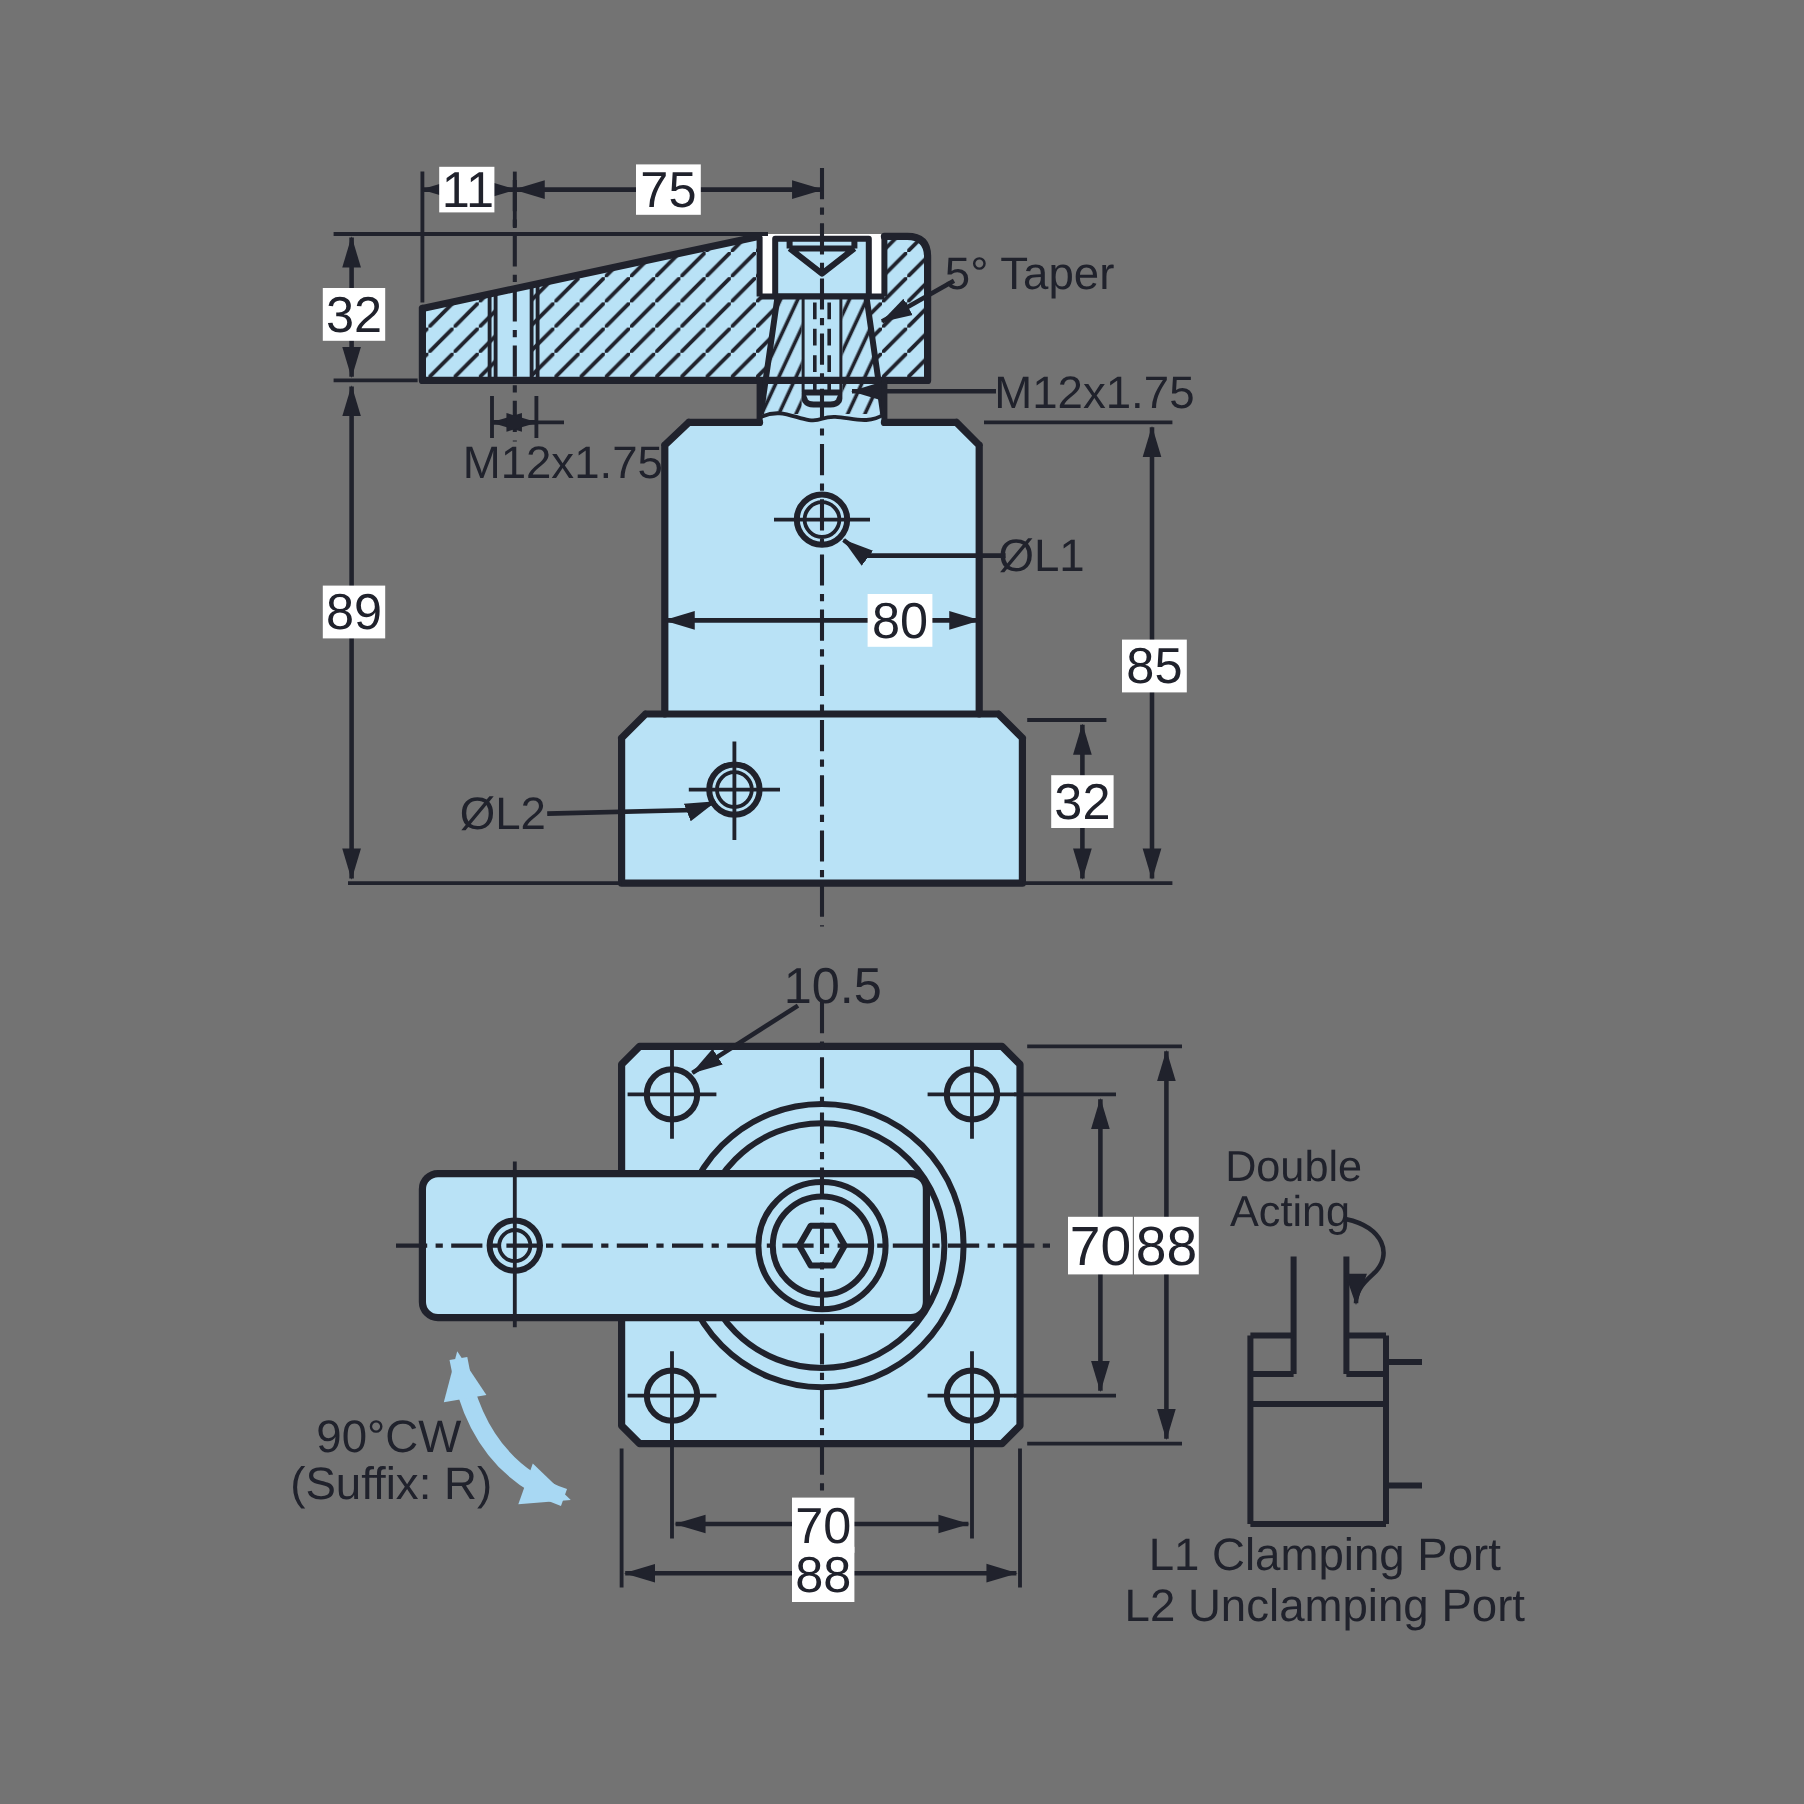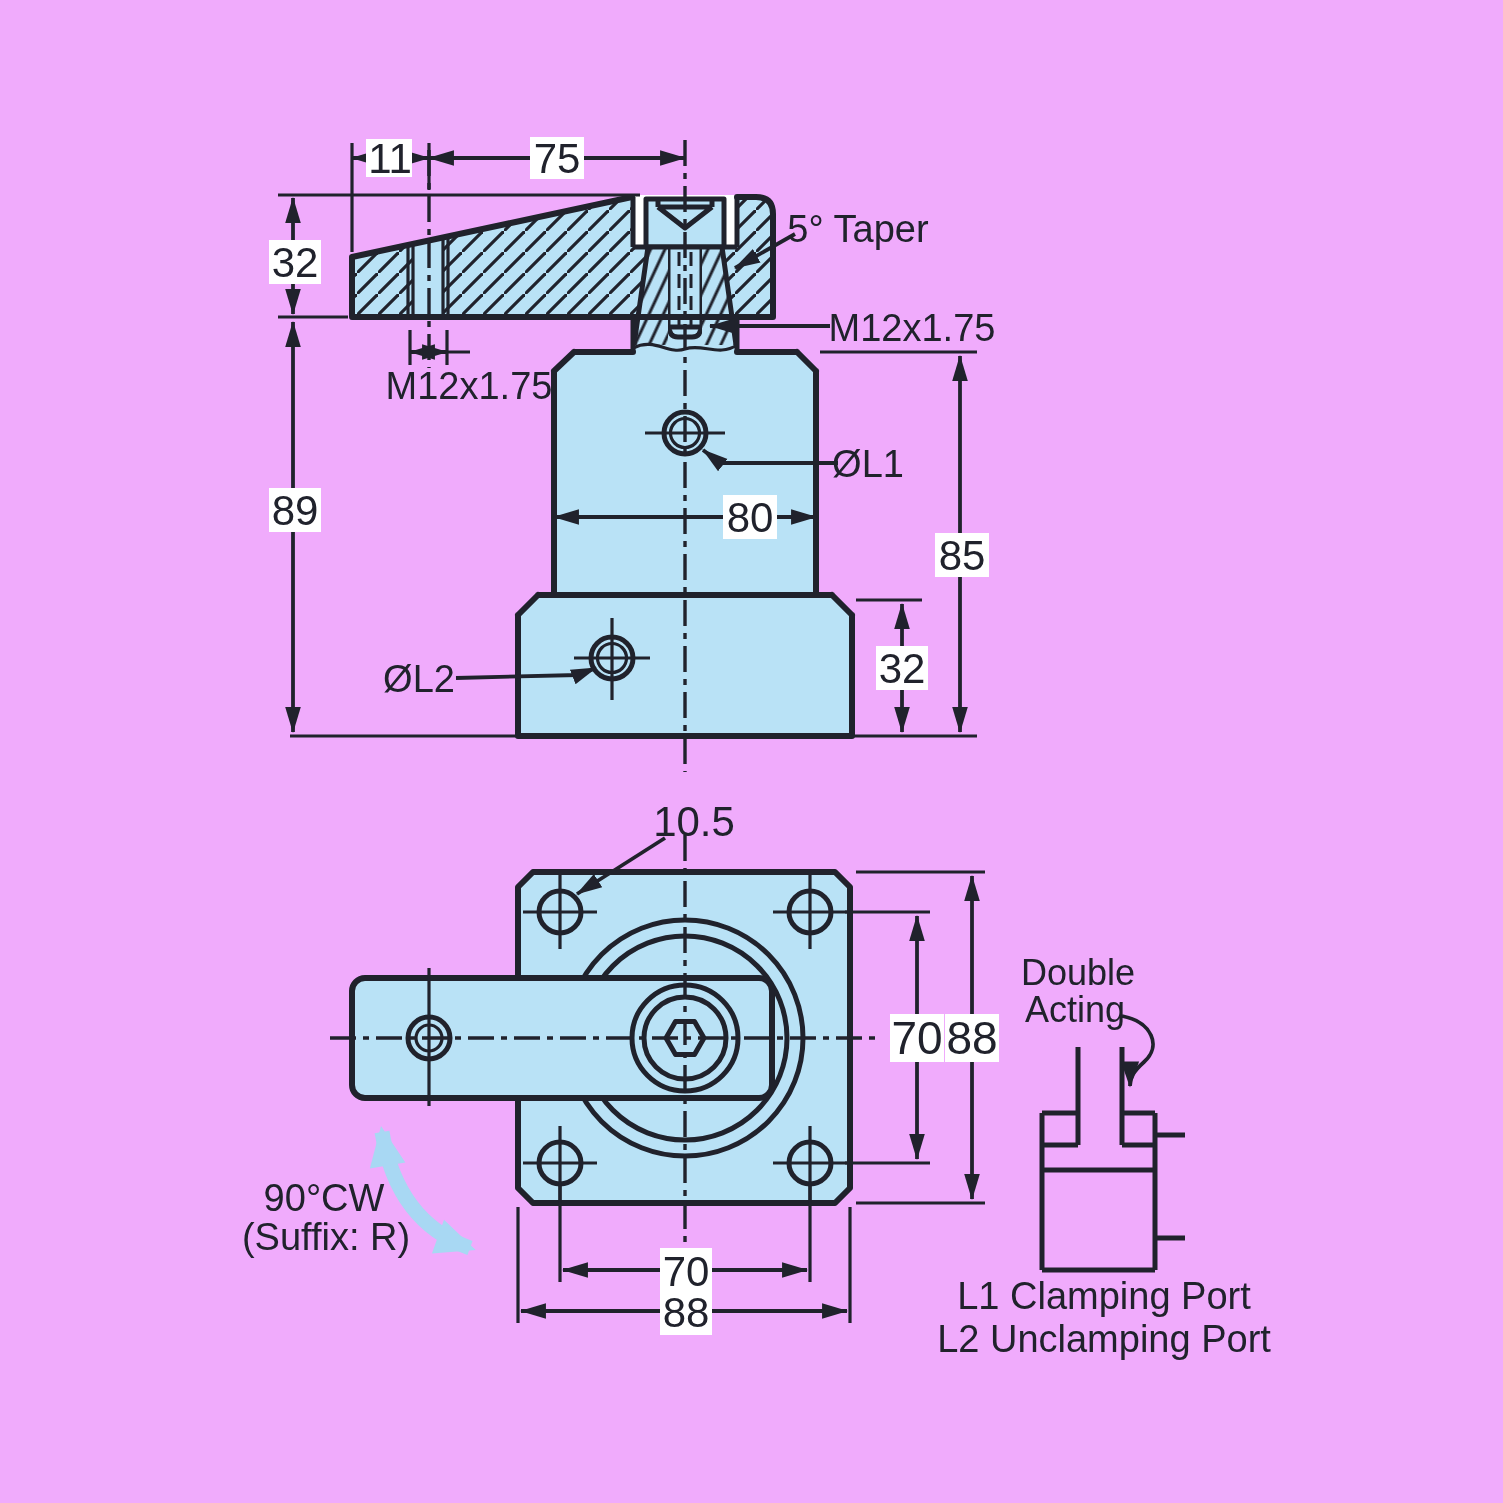--- a/index.html
+++ b/index.html
@@ -1,16 +1,16 @@
 <!DOCTYPE html>
 <html><head>
 <meta charset="utf-8">
 <style>
   html,body{margin:0;padding:0;background:#ffffff;}
-  .stage{width:1503px;height:1503px;background:#f0abfc;position:relative;}
+  .stage{width:1503px;height:1503px;background:#737373;position:relative;}
   svg{display:block;}
   .txt{font-family:"Liberation Sans",sans-serif;fill:#20222c;}
   .d42{font-size:42px;}
   .d46{font-size:46px;}
   .d38{font-size:38px;}
   .d36{font-size:36px;}
   .fillb{fill:#b9e2f6;}
   .ol{stroke:#20222c;stroke-width:6;fill:none;stroke-linejoin:round;stroke-linecap:round;}
   .ol5{stroke:#20222c;stroke-width:5;fill:none;stroke-linejoin:round;}
   .dim{stroke:#20222c;stroke-width:3.8;fill:none;}

